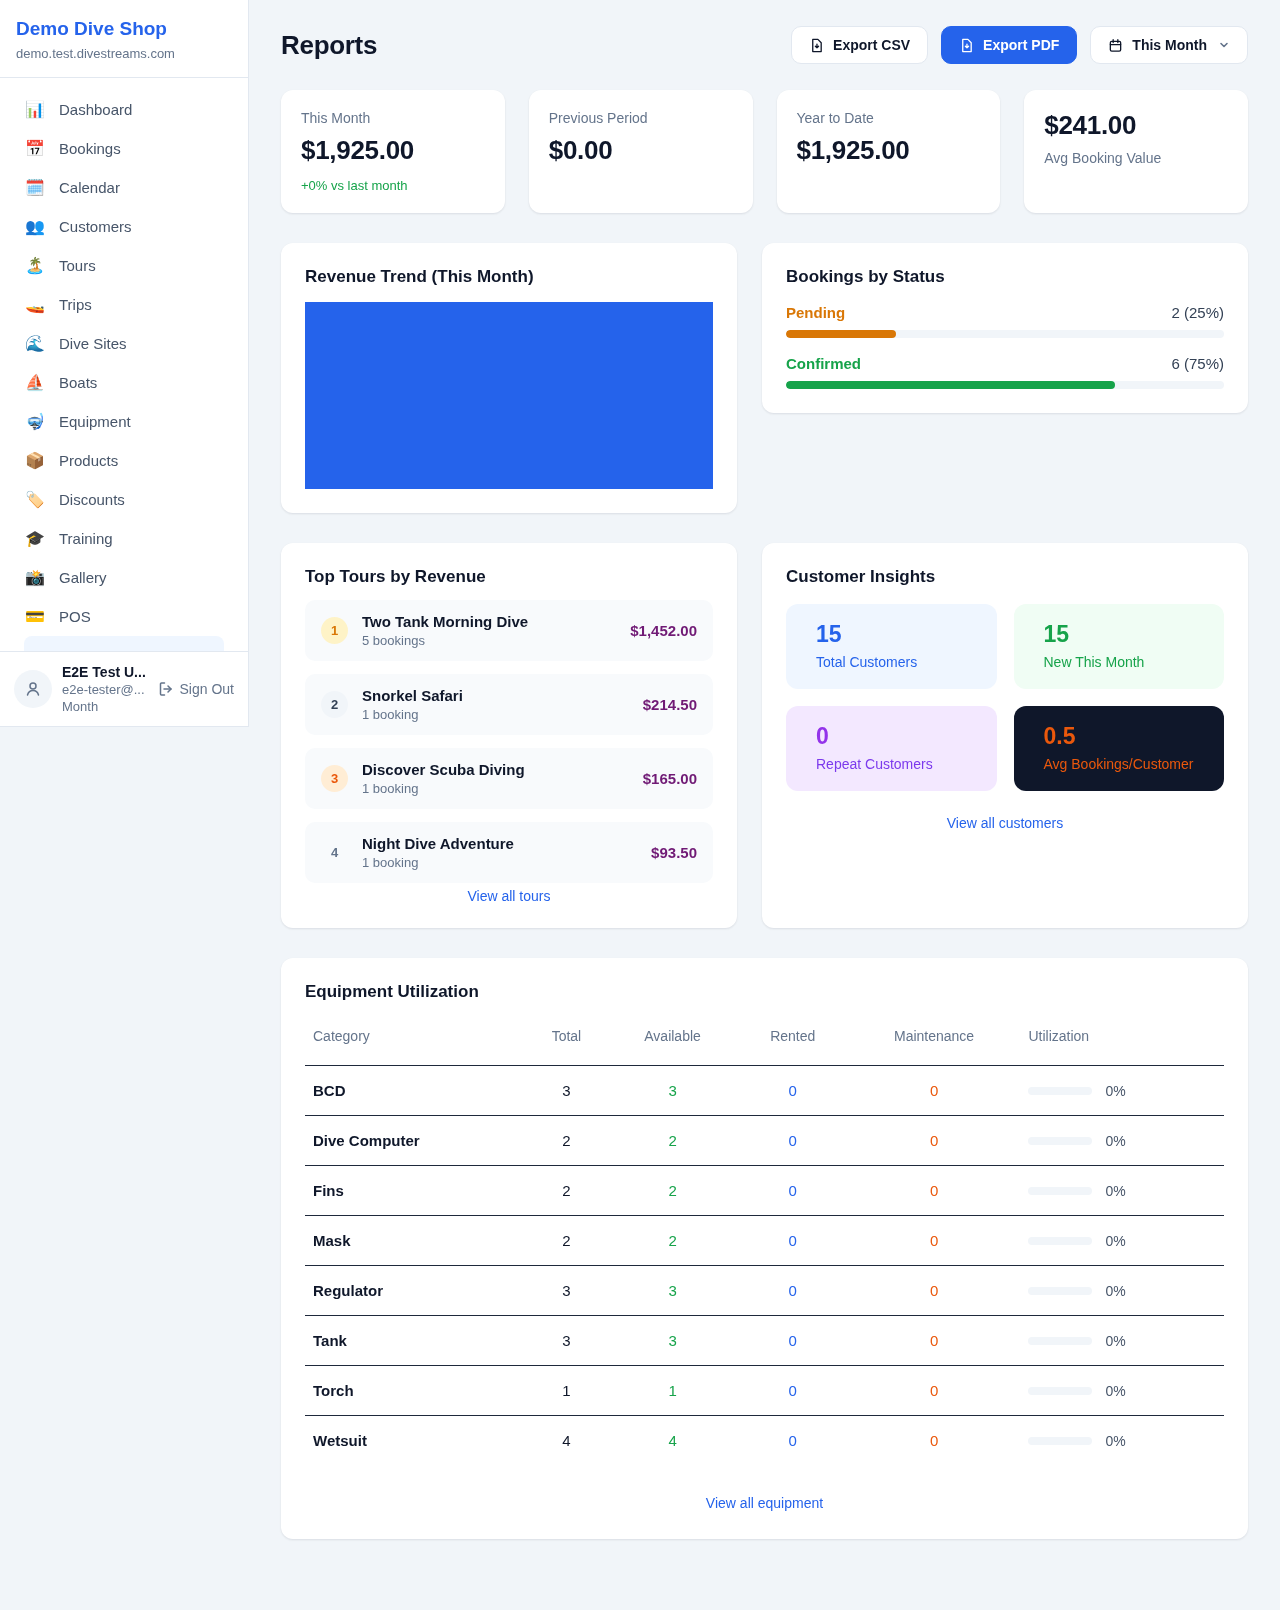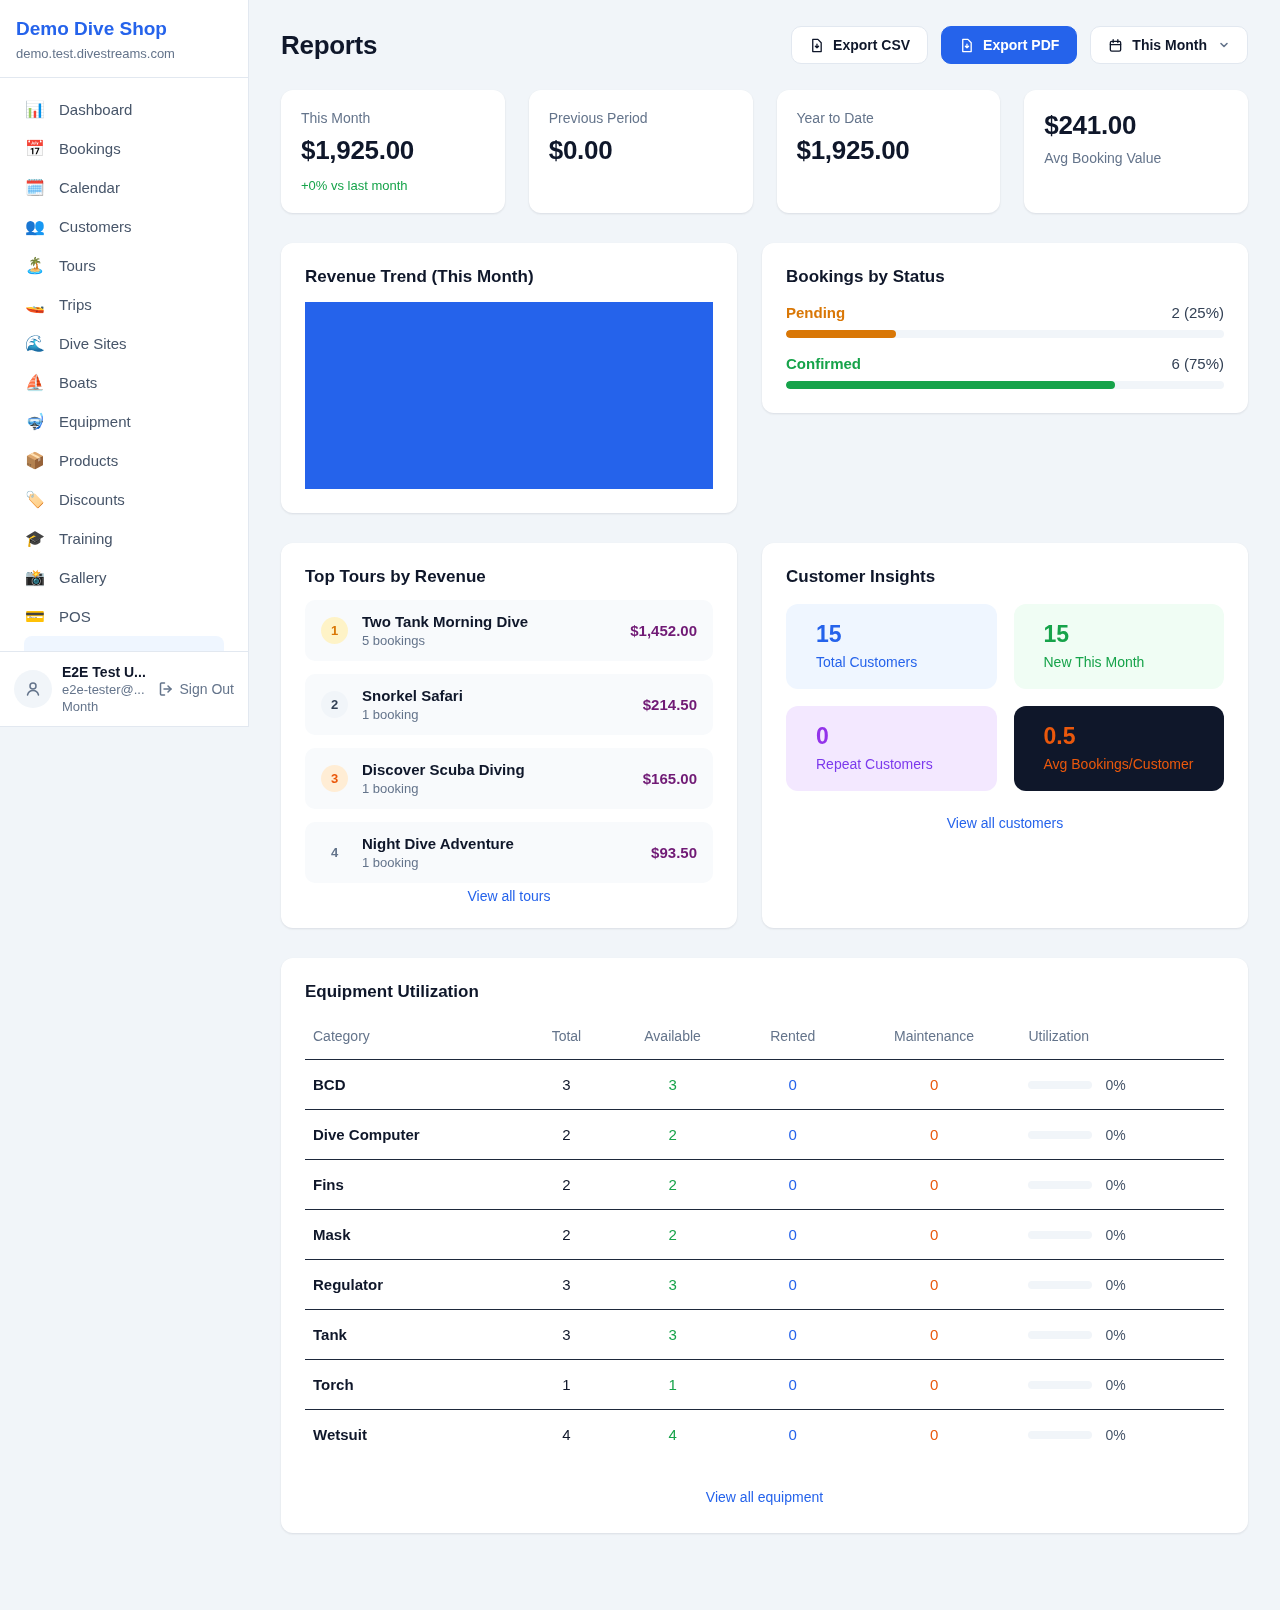--- a/index.html
+++ b/index.html
@@ -132,21 +132,21 @@
   .insight.green  { background: #f0fdf4; } .insight.green .insight-value,  .insight.green .insight-label  { color: #16a34a; }
   .insight.purple { background: #f3e8ff; } .insight.purple .insight-value { color: #9333ea; } .insight.purple .insight-label { color: #7c3aed; }
   .insight.orange { background: #0f172a; } .insight.orange .insight-value, .insight.orange .insight-label { color: #ea580c; }
   .insights-card .card-link { margin-top: 24px; }
 
   
   .equip-card { padding: 24px 24px 28px; }
   table { width: 100%; border-collapse: collapse; margin-top: 14px; }
   th {
     font-size: 14px; color: #64748b; font-weight: normal;
-    text-align: center; padding: 12px 8px 15px;
+    text-align: center; padding: 12px 8px 21px;
     border-bottom: 1px solid #1e293b;
   }
   th.left { text-align: left; }
   td { padding: 16px 8px; font-size: 15px; text-align: center; border-bottom: 1px solid #1e293b; }
   tbody tr:last-child td { border-bottom: none; }
   td.cat { text-align: left; font-weight: bold; }
   td.avail  { color: #16a34a; }
   td.rented { color: #2563eb; }
   td.maint  { color: #ea580c; }
   td.util-cell { text-align: left; }

